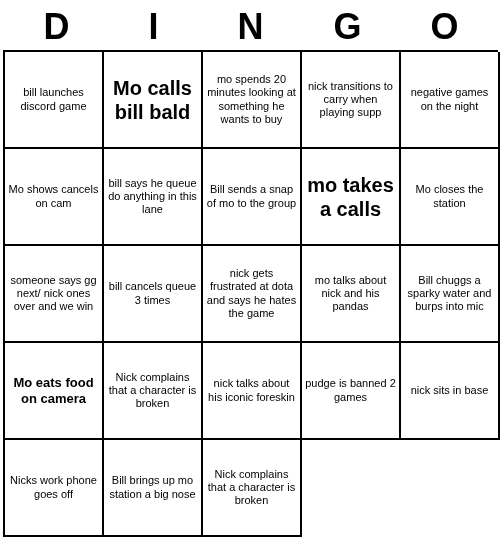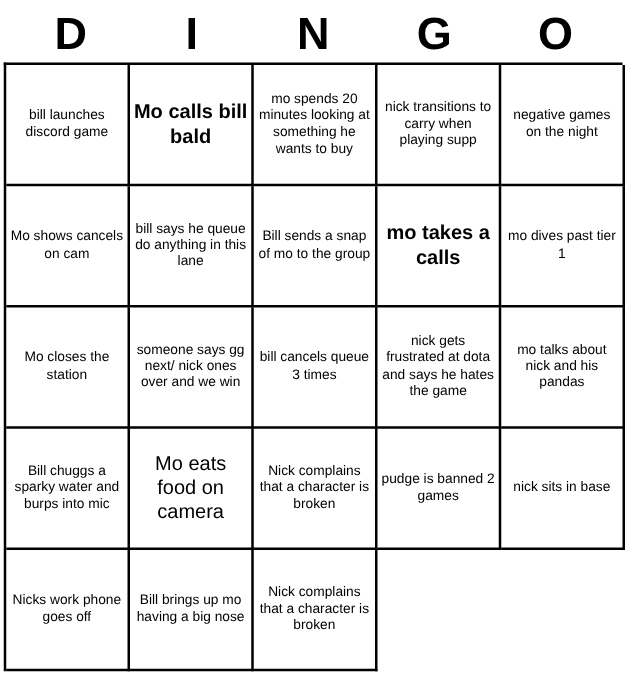--- a/index.html
+++ b/index.html
@@ -52,27 +52,27 @@
       align-items: center;
       justify-content: center;
       text-align: center;
       padding: 3px;
       font-size: 11px;
       line-height: 1.2;
       color: #000;
     }
 
     .bingo-cell.large-text {
-      font-size: 16px;
+      font-size: 20px;
       font-weight: bold;
     }
 
     .bingo-cell.medium-text {
-      font-size: 16px;
-      font-weight: normal;
+      font-size: 13px;
+      font-weight: bold;
     }
   </style>
 </head>
 <body>
 
 <div id="bingo-header">
 <span class="header-letter">D</span>
     <span class="header-letter">I</span>
     <span class="header-letter">N</span>
     <span class="header-letter">G</span>
@@ -82,27 +82,27 @@
 <div id="bingo-grid">
 <div class="bingo-cell">bill launches discord game</div>
     <div class="bingo-cell large-text">Mo calls bill bald</div>
     <div class="bingo-cell">mo spends 20 minutes looking at something he wants to buy</div>
     <div class="bingo-cell">nick transitions to carry when playing supp</div>
     <div class="bingo-cell">negative games on the night</div>
     <div class="bingo-cell">Mo shows cancels on cam</div>
     <div class="bingo-cell">bill says he queue do anything in this lane</div>
     <div class="bingo-cell">Bill sends a snap of mo to the group</div>
     <div class="bingo-cell large-text">mo takes a calls</div>
-    <div class="bingo-cell">mo dives past tier 1</div>
     <div class="bingo-cell">Mo closes the station</div>
     <div class="bingo-cell">someone says gg next/ nick ones over and we win</div>
     <div class="bingo-cell">bill cancels queue 3 times</div>
     <div class="bingo-cell">nick gets frustrated at dota and says he hates the game</div>
     <div class="bingo-cell">mo talks about nick and his pandas</div>
     <div class="bingo-cell">Bill chuggs a sparky water and burps into mic</div>
     <div class="bingo-cell medium-text">Mo eats food on camera</div>
     <div class="bingo-cell">Nick complains that a character is broken</div>
+    <div class="bingo-cell">nick talks about his iconic foreskin</div>
     <div class="bingo-cell">pudge is banned 2 games</div>
     <div class="bingo-cell">nick sits in base</div>
     <div class="bingo-cell">Nicks work phone goes off</div>
-    <div class="bingo-cell">Bill brings up mo having a big nose</div>
+    <div class="bingo-cell">Bill brings up mo station a big nose</div>
     <div class="bingo-cell">Nick complains that a character is broken</div>
   </div>
 
 </body></html>

